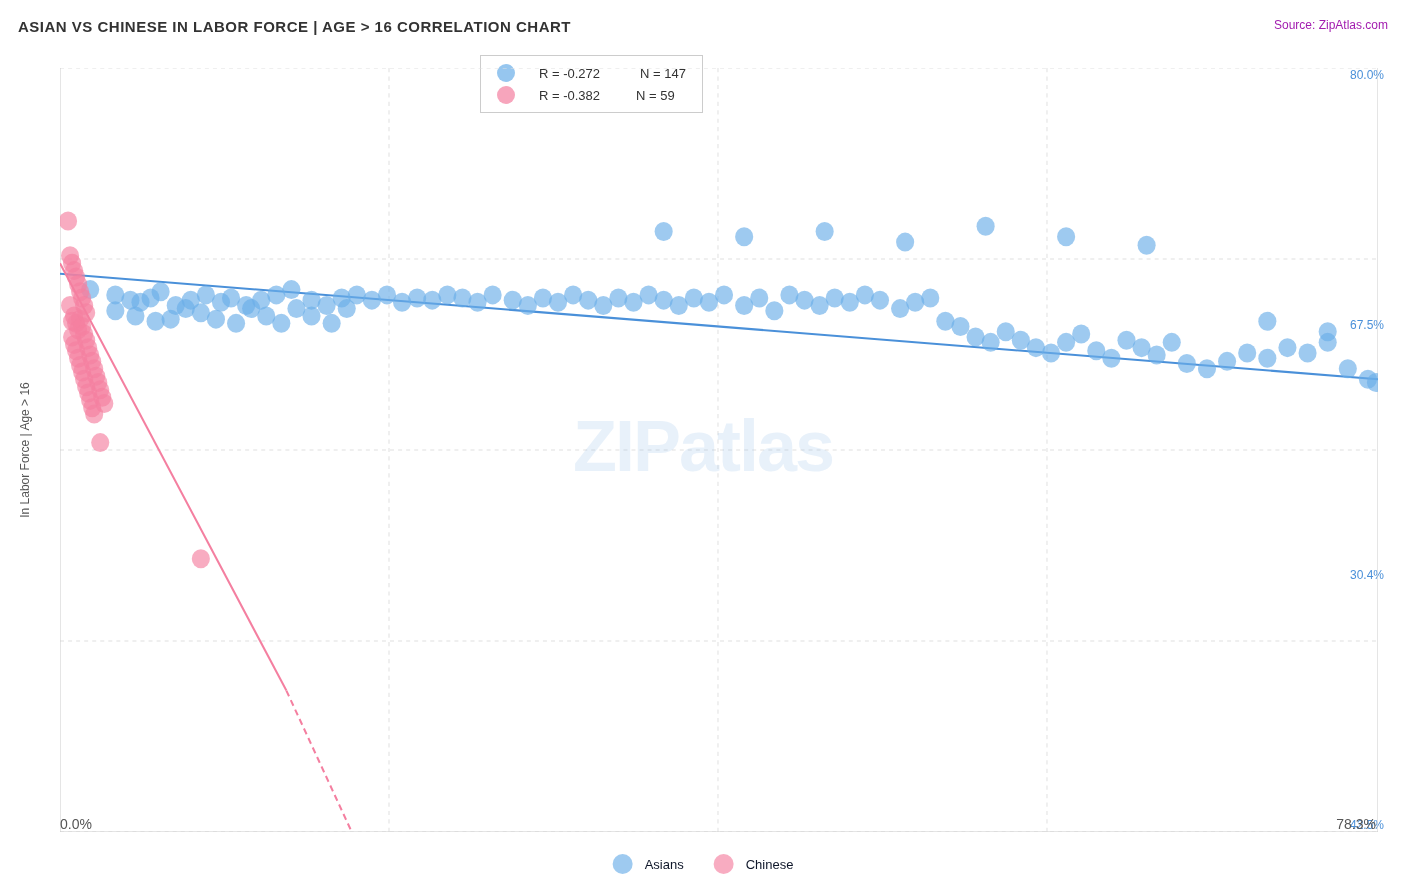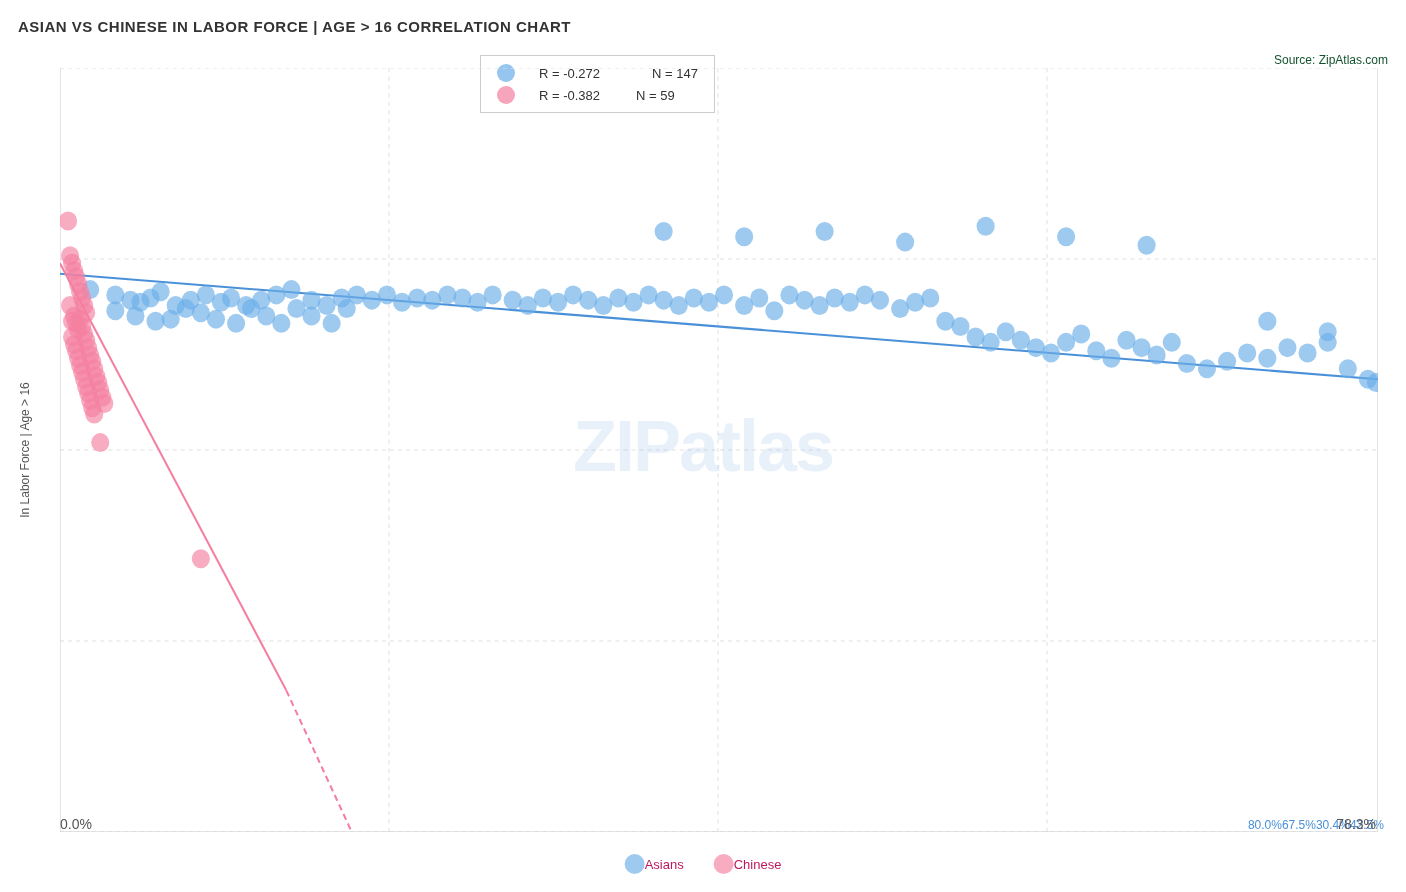--- a/index.html
+++ b/index.html
@@ -24,22 +24,21 @@
       font-size: 15px;
       font-weight: bold;
       color: #333;
       letter-spacing: 0.5px;
     }
     .source-label {
       position: absolute;
       top: 18px;
       right: 18px;
       font-size: 12px;
-      color: #14532d;
-      margin-top: 35px;
+      color: #a21caf;
     }
     .legend-box {
       position: absolute;
       top: 55px;
       left: 480px;
       border: 1px solid #ccc;
       padding: 8px 16px;
       background: #fff;
       font-size: 13px;
     }
@@ -77,40 +76,40 @@
       display: flex;
       justify-content: space-between;
     }
     .x-label { font-size: 14px; color: #555; }
     .y-axis-labels {
       position: absolute;
       top: 68px;
       right: 22px;
       bottom: 60px;
       display: flex;
-      flex-direction: row;
+      flex-direction: column;
       justify-content: space-between;
       align-items: flex-end;
     }
     .y-label { font-size: 12px; color: #4a90d9; }
     .bottom-legend {
       position: absolute;
       bottom: 18px;
       left: 50%;
       transform: translateX(-50%);
       display: flex;
       align-items: center;
       gap: 30px;
     }
     .bottom-legend-item {
       display: flex;
       align-items: center;
-      gap: 0;
+      gap: 12px;
       font-size: 13px;
-      color: #be185d;
+      color: #0f172a;
     }
     .bl-swatch {
       width: 20px;
       height: 20px;
       border-radius: 50%;
       opacity: 0.65;
     }
   </style>
 </head>
 <body>
@@ -120,21 +119,21 @@
   <div class="source-label">Source: ZipAtlas.com</div>
 
   <div style="position:absolute;left:14px;top:68px;bottom:60px;display:flex;align-items:center;justify-content:center;width:22px;">
     <span style="font-size:12px;color:#555;white-space:nowrap;transform:rotate(-90deg);display:block;width:200px;text-align:center;transform-origin:center center;">In Labor Force | Age &gt; 16</span>
   </div>
 
   <div class="legend-box">
     <div class="legend-row">
       <div class="legend-swatch" style="background:#6aaee8;"></div>
       <span class="legend-text">R = -0.272</span>
-      <span class="legend-text" style="margin-left:28px;">N = 147</span>
+      <span class="legend-text" style="margin-left:16px;">N = 147</span>
     </div>
     <div class="legend-row">
       <div class="legend-swatch" style="background:#f47fa0;"></div>
       <span class="legend-text">R = -0.382</span>
       <span class="legend-text" style="margin-left:12px;">N =  59</span>
     </div>
   </div>
 
   <div class="y-axis-labels">
     <span class="y-label">80.0%</span>

